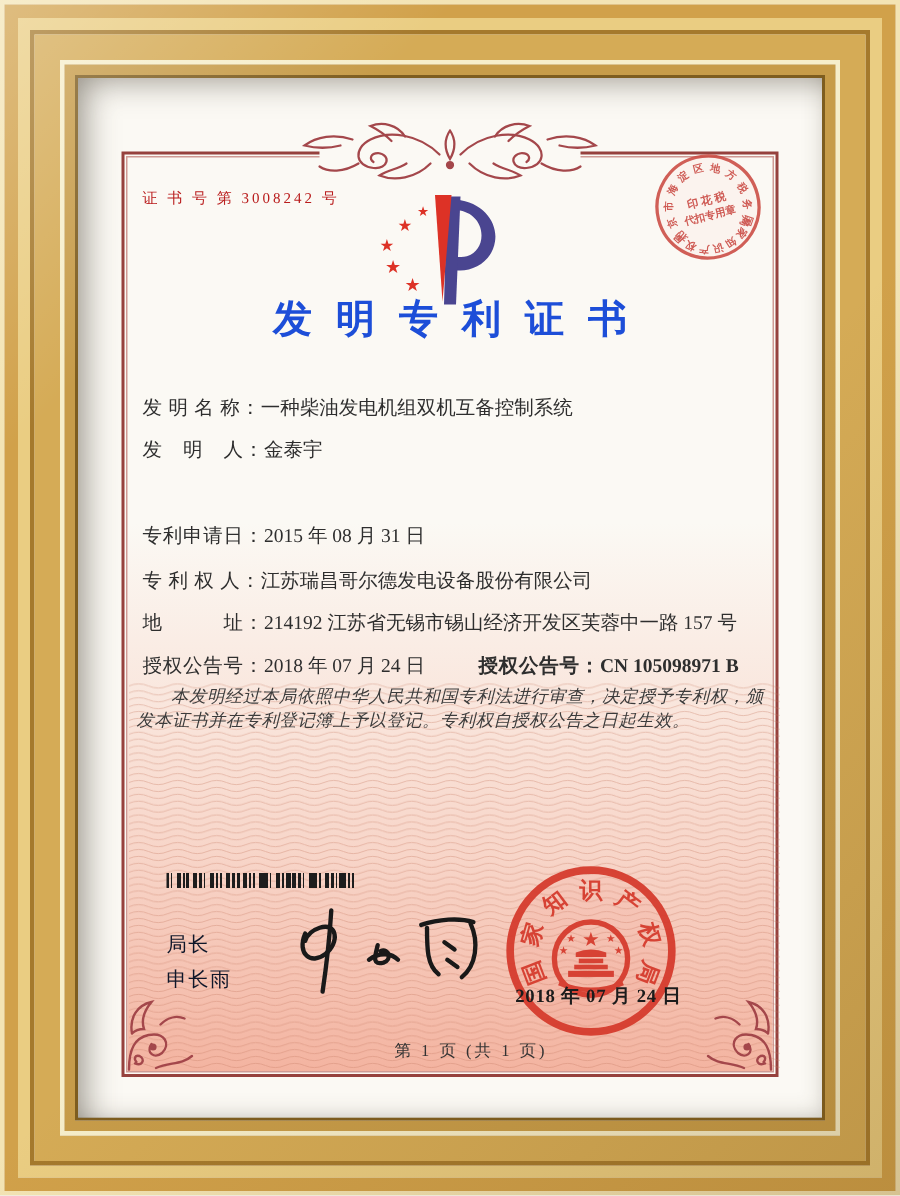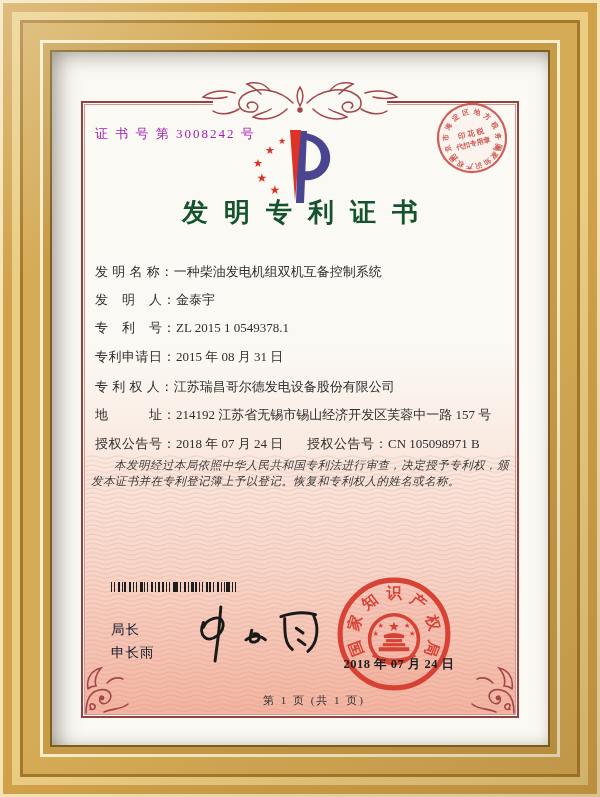--- a/index.html
+++ b/index.html
@@ -23,26 +23,26 @@
     box-shadow:inset 13px 10px 22px -9px rgba(70,62,48,.55),
                inset -7px -9px 16px -10px rgba(70,62,48,.30);}
   
   .cert{position:absolute;left:29px;top:49px;right:29px;bottom:27px;border:2px solid #96413d;}
   .cert-in{position:absolute;inset:1px;border:1px solid #cf9a94;}
   .pinkwash{position:absolute;inset:2px;pointer-events:none;
     background:linear-gradient(180deg,rgba(247,205,190,0) 40%,rgba(247,200,184,.35) 58%,
       rgba(245,188,170,.62) 78%,rgba(243,176,156,.95) 100%);}
   .waves{position:absolute;left:3px;right:3px;bottom:3px;height:258px;opacity:.42;}
   
-  .certno{position:absolute;left:12px;top:22px;font-size:13px;letter-spacing:2px;color:#a21caf;}
+  .certno{position:absolute;left:12px;top:22px;font-size:10px;letter-spacing:2px;color:#b91c1c;}
   .title{position:absolute;left:0;right:0;top:92px;text-align:center;font-size:26px;
-    font-weight:bold;color:#14532d;letter-spacing:16px;padding-left:16px;}
+    font-weight:bold;color:#1d4ed8;letter-spacing:16px;padding-left:16px;}
   .row{position:absolute;left:12px;right:6px;font-size:13px;color:#2e2e2e;white-space:nowrap;}
   .row .lbl{letter-spacing:.5px;}
-  .pair2{position:absolute;left:212px;top:0;}
+  .pair2{position:absolute;left:224px;top:0;font-weight:bold;}
   .paras{position:absolute;left:8px;right:8px;top:355px;font-size:11.5px;line-height:15.6px;
     color:#3c3c3c;font-style:italic;text-align:justify;letter-spacing:.4px;}
   .paras p{margin:0;text-indent:2em;}
   .barcode{position:absolute;left:28px;top:479px;width:126px;height:10px;
     background-image:
       repeating-linear-gradient(90deg,#1d1d1d 0 1.5px,transparent 1.5px 3px,#1d1d1d 3px 4px,
         transparent 4px 7px,#1d1d1d 7px 9.5px,transparent 9.5px 11px),
       repeating-linear-gradient(90deg,transparent 0 13px,#1d1d1d 13px 15px,transparent 15px 17px);}
   .dirword{position:absolute;left:28px;font-size:13.5px;color:#0f172a;
     font-family:"Liberation Sans","DejaVu Sans",sans-serif;letter-spacing:1px;}
@@ -195,39 +195,36 @@
       </svg>
 
       <div class="title">发明专利证书</div>
 
       <div class="row" style="top:160px">
         <span class="lbl">发 明 名 称：</span><span class="val">一种柴油发电机组双机互备控制系统</span>
       </div>
       <div class="row" style="top:188px">
         <span class="lbl">发　明　人：</span><span class="val">金泰宇</span>
       </div>
-      <div class="row" style="top:216px">
-        <span class="lbl">专　利　号：</span><span class="val">ZL 2015 1 0549378.1</span>
-      </div>
       <div class="row" style="top:245px">
         <span class="lbl">专利申请日：</span><span class="val">2015 年 08 月 31 日</span>
       </div>
       <div class="row" style="top:275px">
         <span class="lbl">专 利 权 人：</span><span class="val">江苏瑞昌哥尔德发电设备股份有限公司</span>
       </div>
       <div class="row" style="top:303px">
         <span class="lbl">地　　　址：</span><span class="val">214192 江苏省无锡市锡山经济开发区芙蓉中一路 157 号</span>
       </div>
       <div class="row" style="top:332px">
         <span class="lbl">授权公告号：</span><span class="val">2018 年 07 月 24 日</span>
         <span class="pair2"><span class="lbl">授权公告号：</span><span class="val">CN 105098971 B</span></span>
       </div>
 
       <div class="paras">
-        <p>本发明经过本局依照中华人民共和国专利法进行审查，决定授予专利权，颁发本证书并在专利登记簿上予以登记。恢复和专利权人的姓名或名称。</p>
+        <p>本发明经过本局依照中华人民共和国专利法进行审查，决定授予专利权，颁发本证书并在专利登记簿上予以登记。专利权自授权公告之日起生效。</p>
       </div>
 
       <div class="barcode"></div>
 
       <div class="dirword" style="top:518px">局长</div>
       <div class="dirword" style="top:541px">申长雨</div>
 
       <svg class="sig" width="145" height="62" viewBox="0 0 150 64">
         <g stroke="#191919" stroke-width="3" fill="none" stroke-linecap="round">
           <path d="M34,4 C33,20 31,40 28,60"></path>

